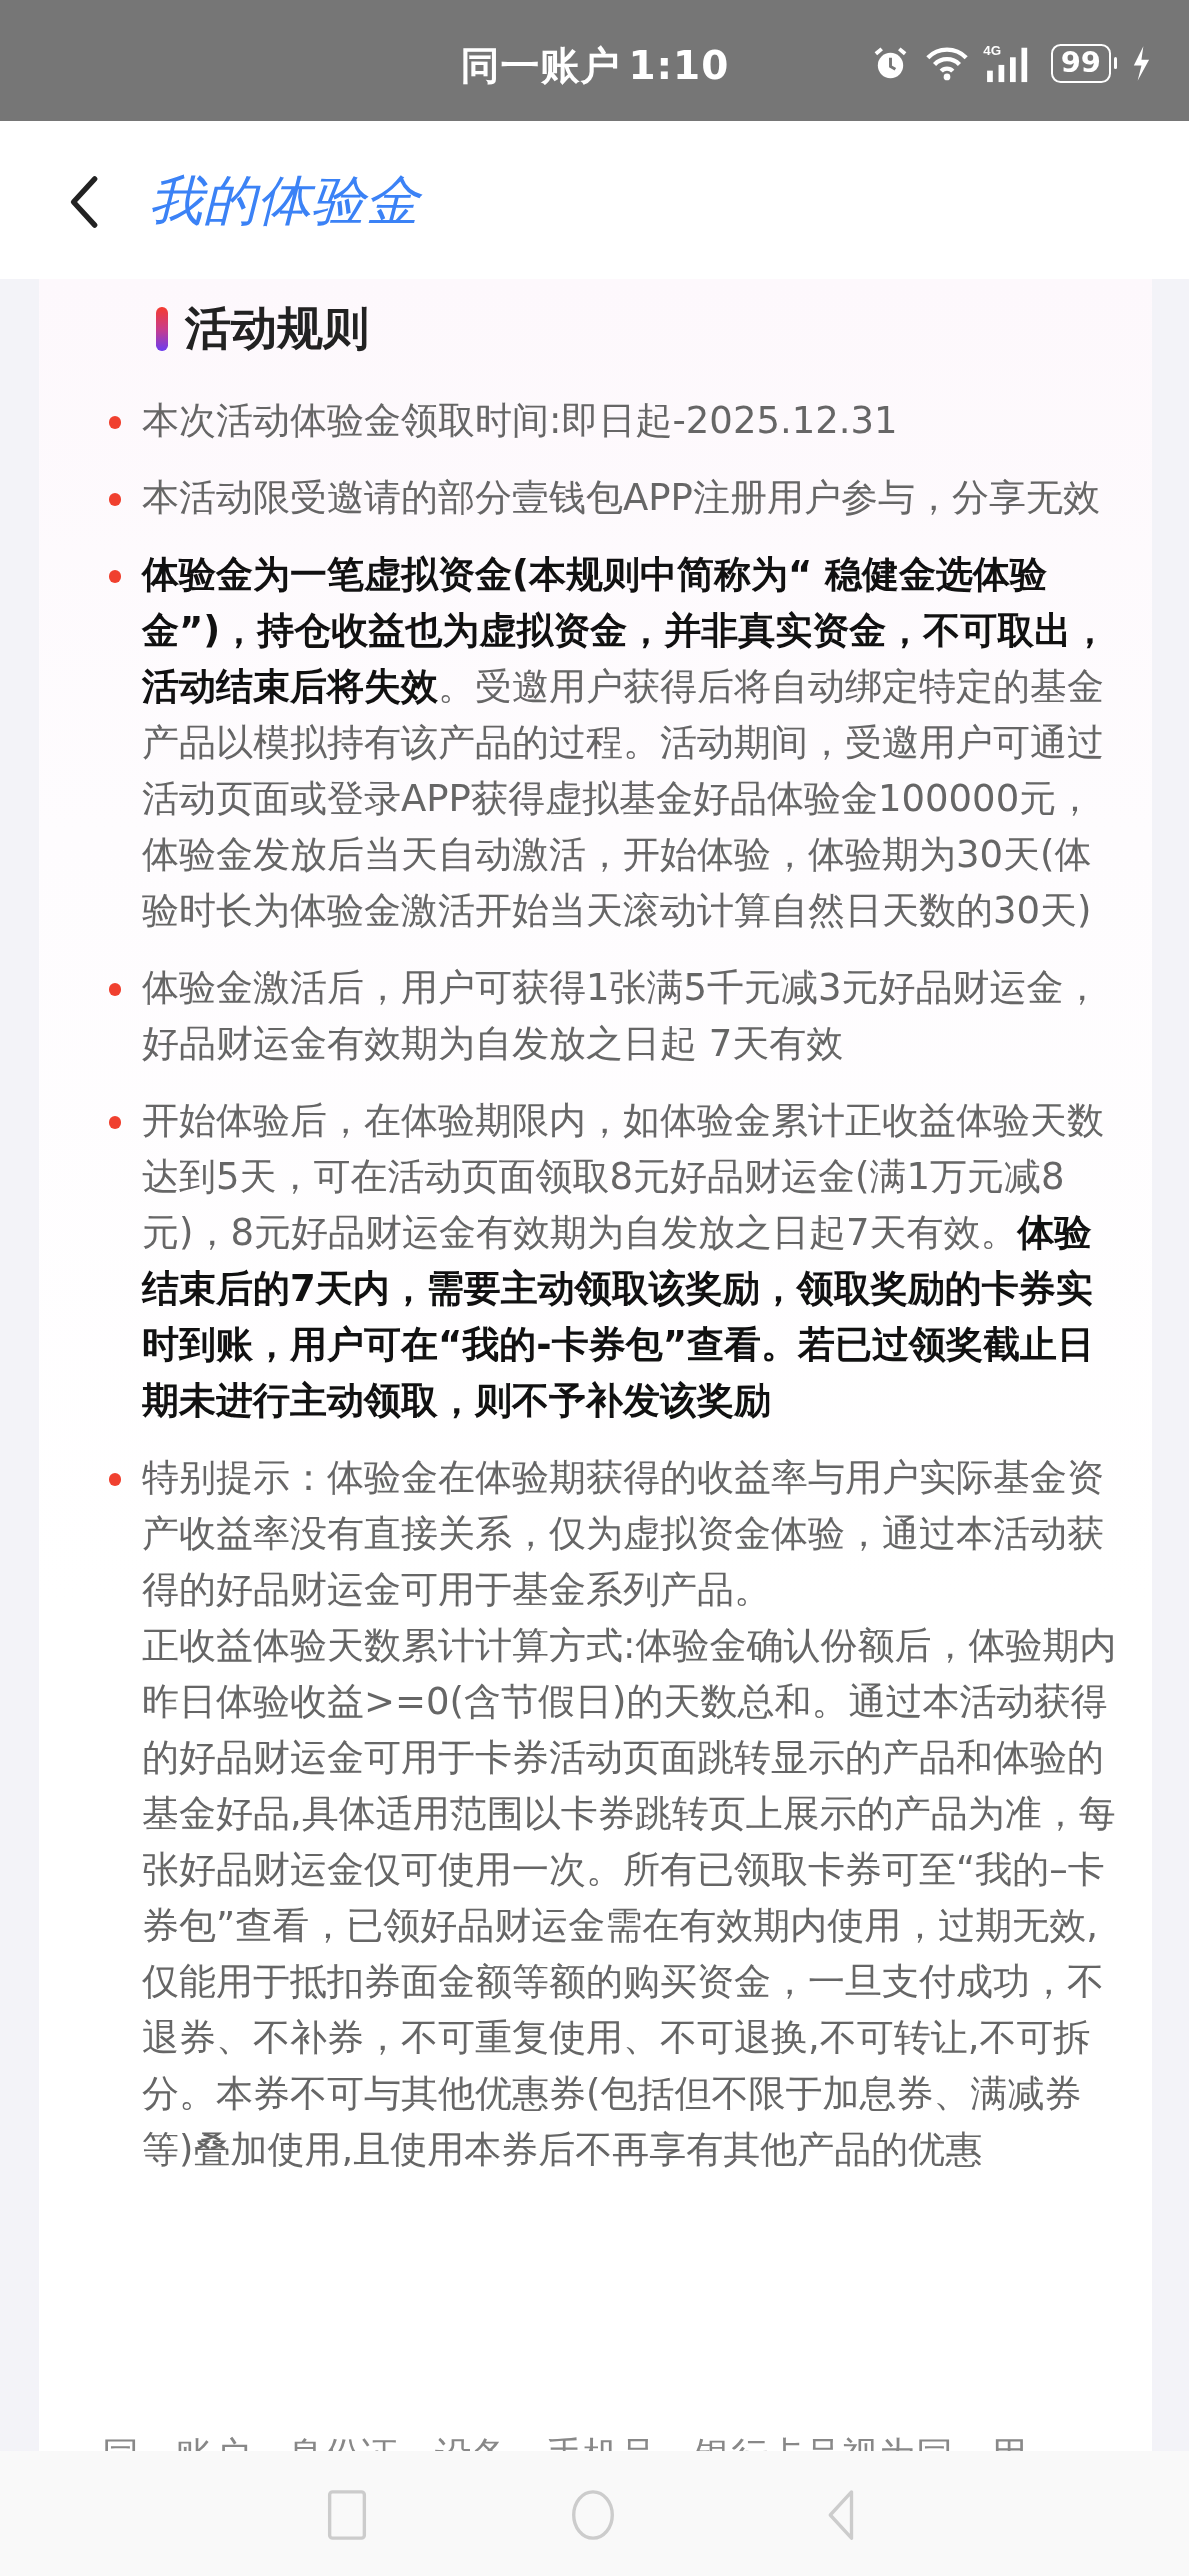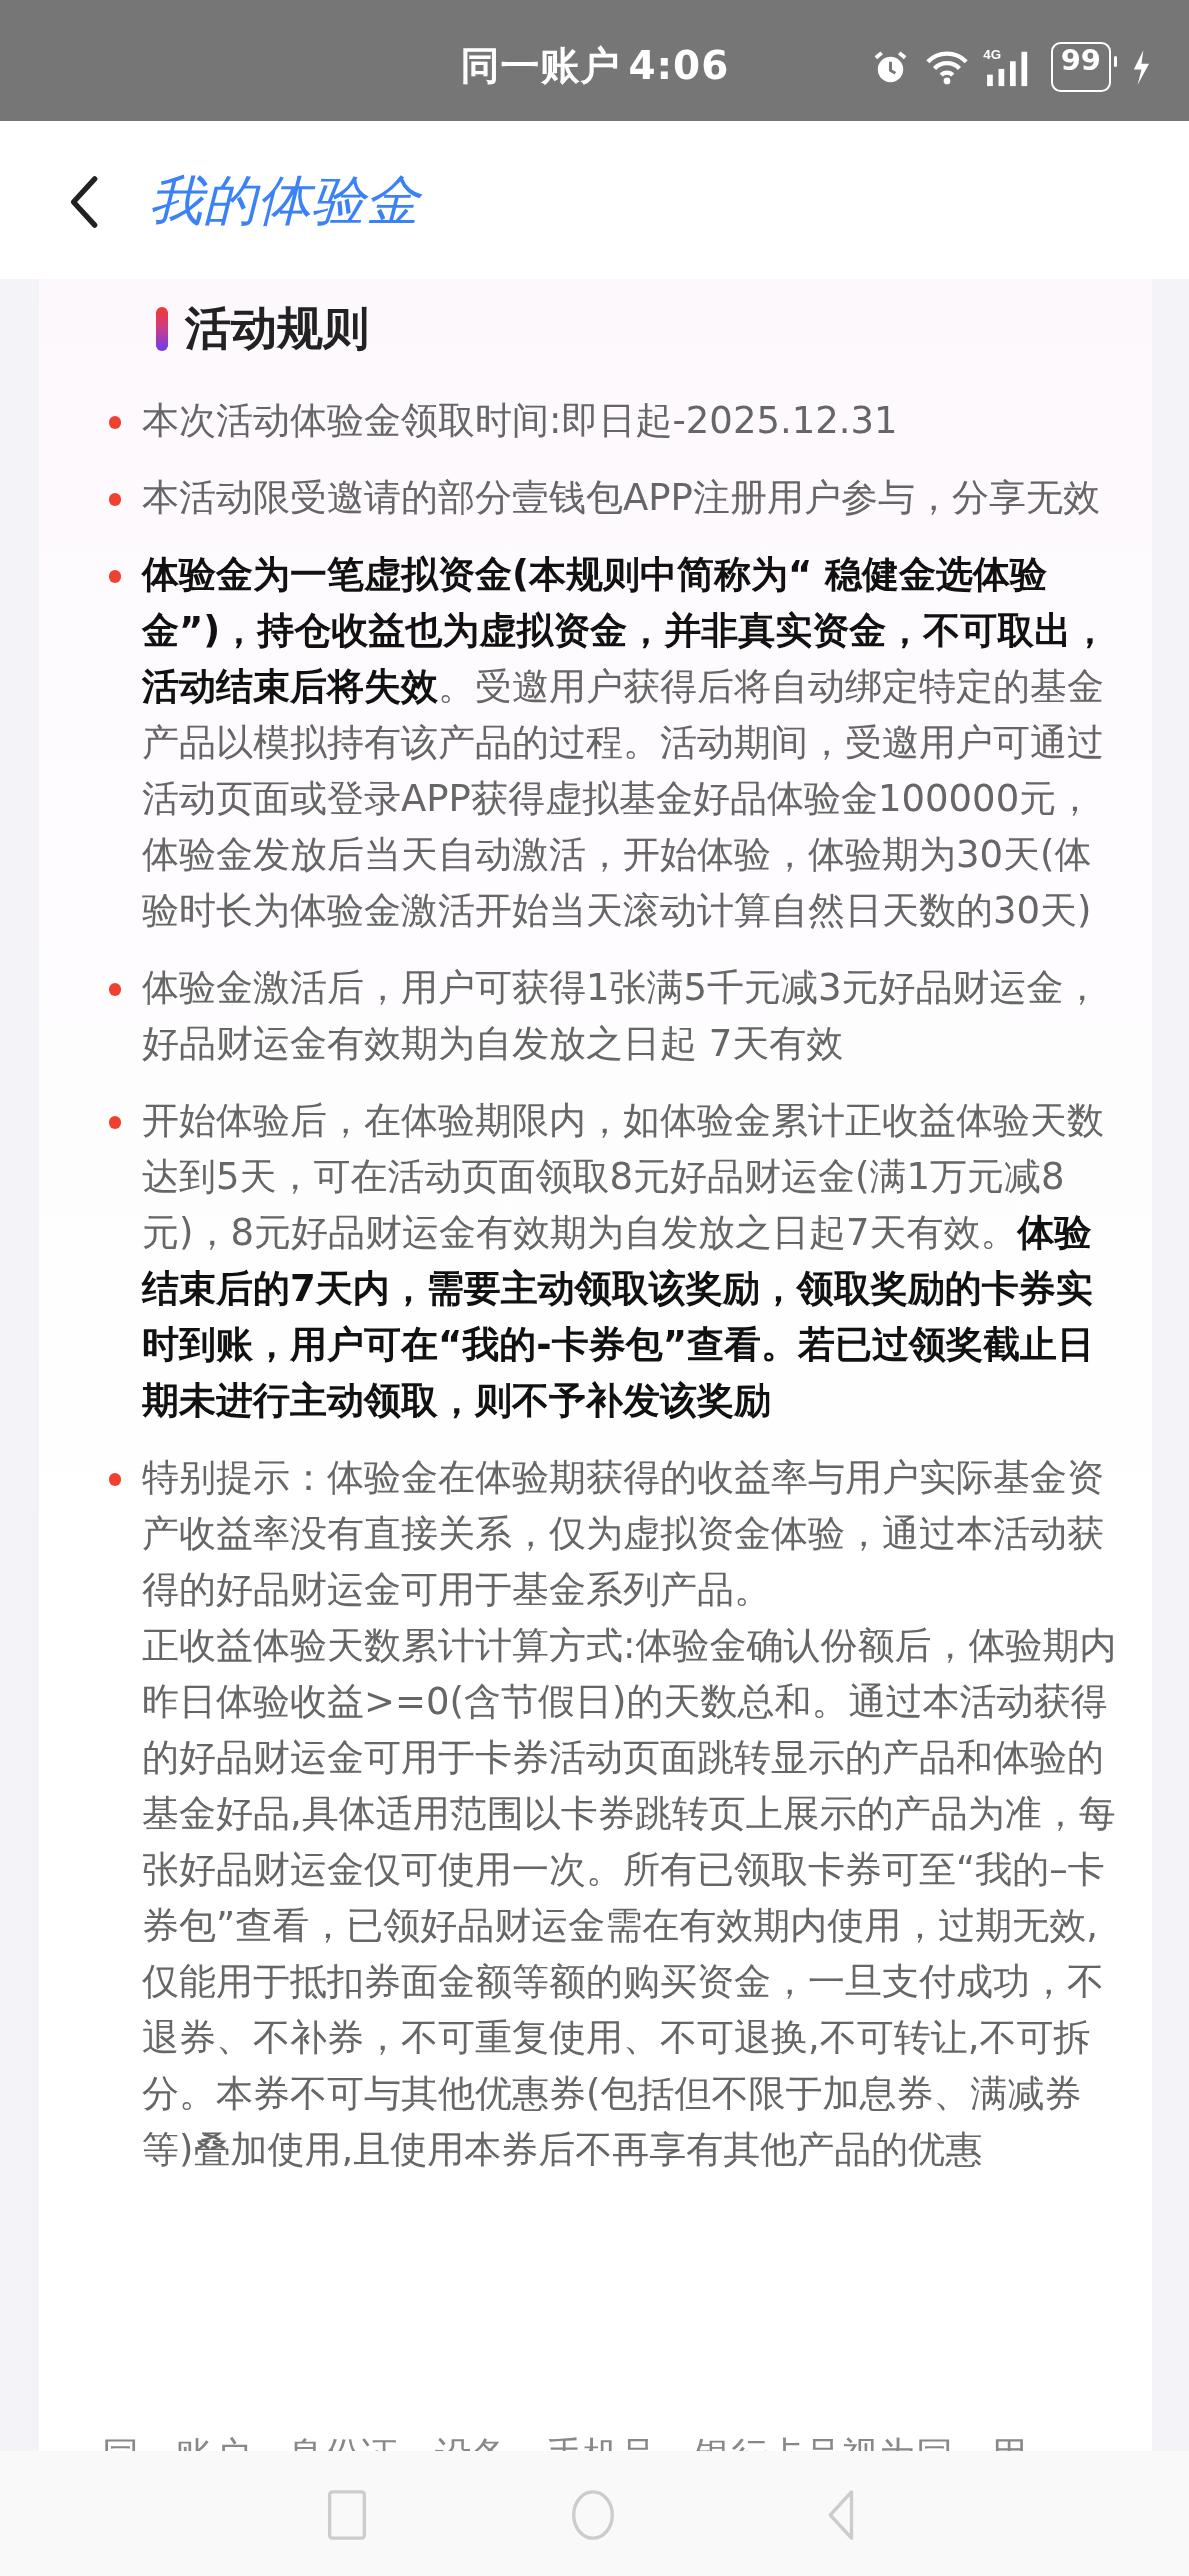--- a/index.html
+++ b/index.html
@@ -1,21 +1,21 @@
 <!DOCTYPE html>
 <html><head>
 <meta charset="utf-8">
 <style>
   * { margin: 0; padding: 0; box-sizing: border-box; }
   html, body { width: 1190px; height: 2576px; overflow: hidden; background: #f3f3f8; font-family: "DejaVu Sans", "Liberation Sans", sans-serif; }
   .status-bar { position: absolute; left: 0; top: 0; width: 1190px; height: 121px; background: #767676; color: #fff; }
   .status-center { position: absolute; left: 0; right: 0; top: 39px; text-align: center; font-size: 39px; font-weight: bold; letter-spacing: 1px; }
   .status-center span { margin: 0 3.9px; }
   .status-icons { position: absolute; right: 39px; top: 42px; display: flex; align-items: center; gap: 13.5px; justify-content: center; }
-  .battery { border: 2.9px solid #fff; border-radius: 9.6px; height: 50px; padding: 0 7.7px; font-size: 29px; font-weight: bold; line-height: 33px; position: relative; }
+  .battery { border: 2.9px solid #fff; border-radius: 9.6px; height: 39px; padding: 0 7.7px; font-size: 29px; font-weight: bold; line-height: 33px; position: relative; }
   .battery::after { content: ""; position: absolute; right: -8.7px; top: 11.6px; width: 3.9px; height: 11.6px; background: #fff; border-radius: 1.9px; }
 
   .header { position: absolute; left: 0; top: 121px; width: 1190px; height: 158px; background: #fff; }
   .back-btn { position: absolute; left: 60px; top: 50px; width: 54px; height: 62px; cursor: pointer; }
   .page-title { position: absolute; left: 149px; top: 44px; font-size: 54px; color: #3b82f6; font-weight: 500; font-style: italic; }
 
   .content { position: absolute; left: 0; top: 279px; width: 1190px; height: 2172px; background: #f3f3f8; overflow: hidden; }
   .card { position: absolute; left: 39px; top: 0; width: 1113px; height: 2214px;
           background: linear-gradient(180deg, #fdf8fc 0%, #fefcfe 25%, #ffffff 60%, #ffffff 100%); }
   .section-head { position: absolute; left: 69px; top: 19px; display: flex; align-items: center; padding-left: 48px; }
@@ -31,21 +31,21 @@
   .cut-line { position: absolute; left: 102px; top: 2152px; font-size: 37px; color: #888; white-space: nowrap; }
 
   .nav-bar { position: absolute; left: 0; top: 2451px; width: 1190px; height: 125px; background: #f9f9f9; }
   .nav-btn { position: absolute; top: 37px; width: 58px; height: 54px; cursor: pointer; }
 </style>
 </head>
 <body>
 
 <div class="status-bar">
   <div class="status-center">
-    <span>同一账户</span><span>4:06</span>
+    <span>同一账户</span><span>1:10</span>
   </div>
   <div class="status-icons">
     <svg width="39" height="39" viewBox="0 0 40 40">
       <circle cx="20" cy="22" r="13" fill="#fff"></circle>
         <path d="M20 14 v9 l5 3" stroke="#767676" stroke-width="3" fill="none"></path>
       <path d="M5 10 l6 -5 M35 10 l-6 -5" stroke="#fff" stroke-width="4"></path>
     </svg>
     <svg width="46" height="39" viewBox="0 0 48 40">
       <path d="M4 14 a28 28 0 0 1 40 0" stroke="#fff" stroke-width="4.5" fill="none"></path>
       <path d="M11 21 a18 18 0 0 1 26 0" stroke="#fff" stroke-width="4.5" fill="none"></path>

